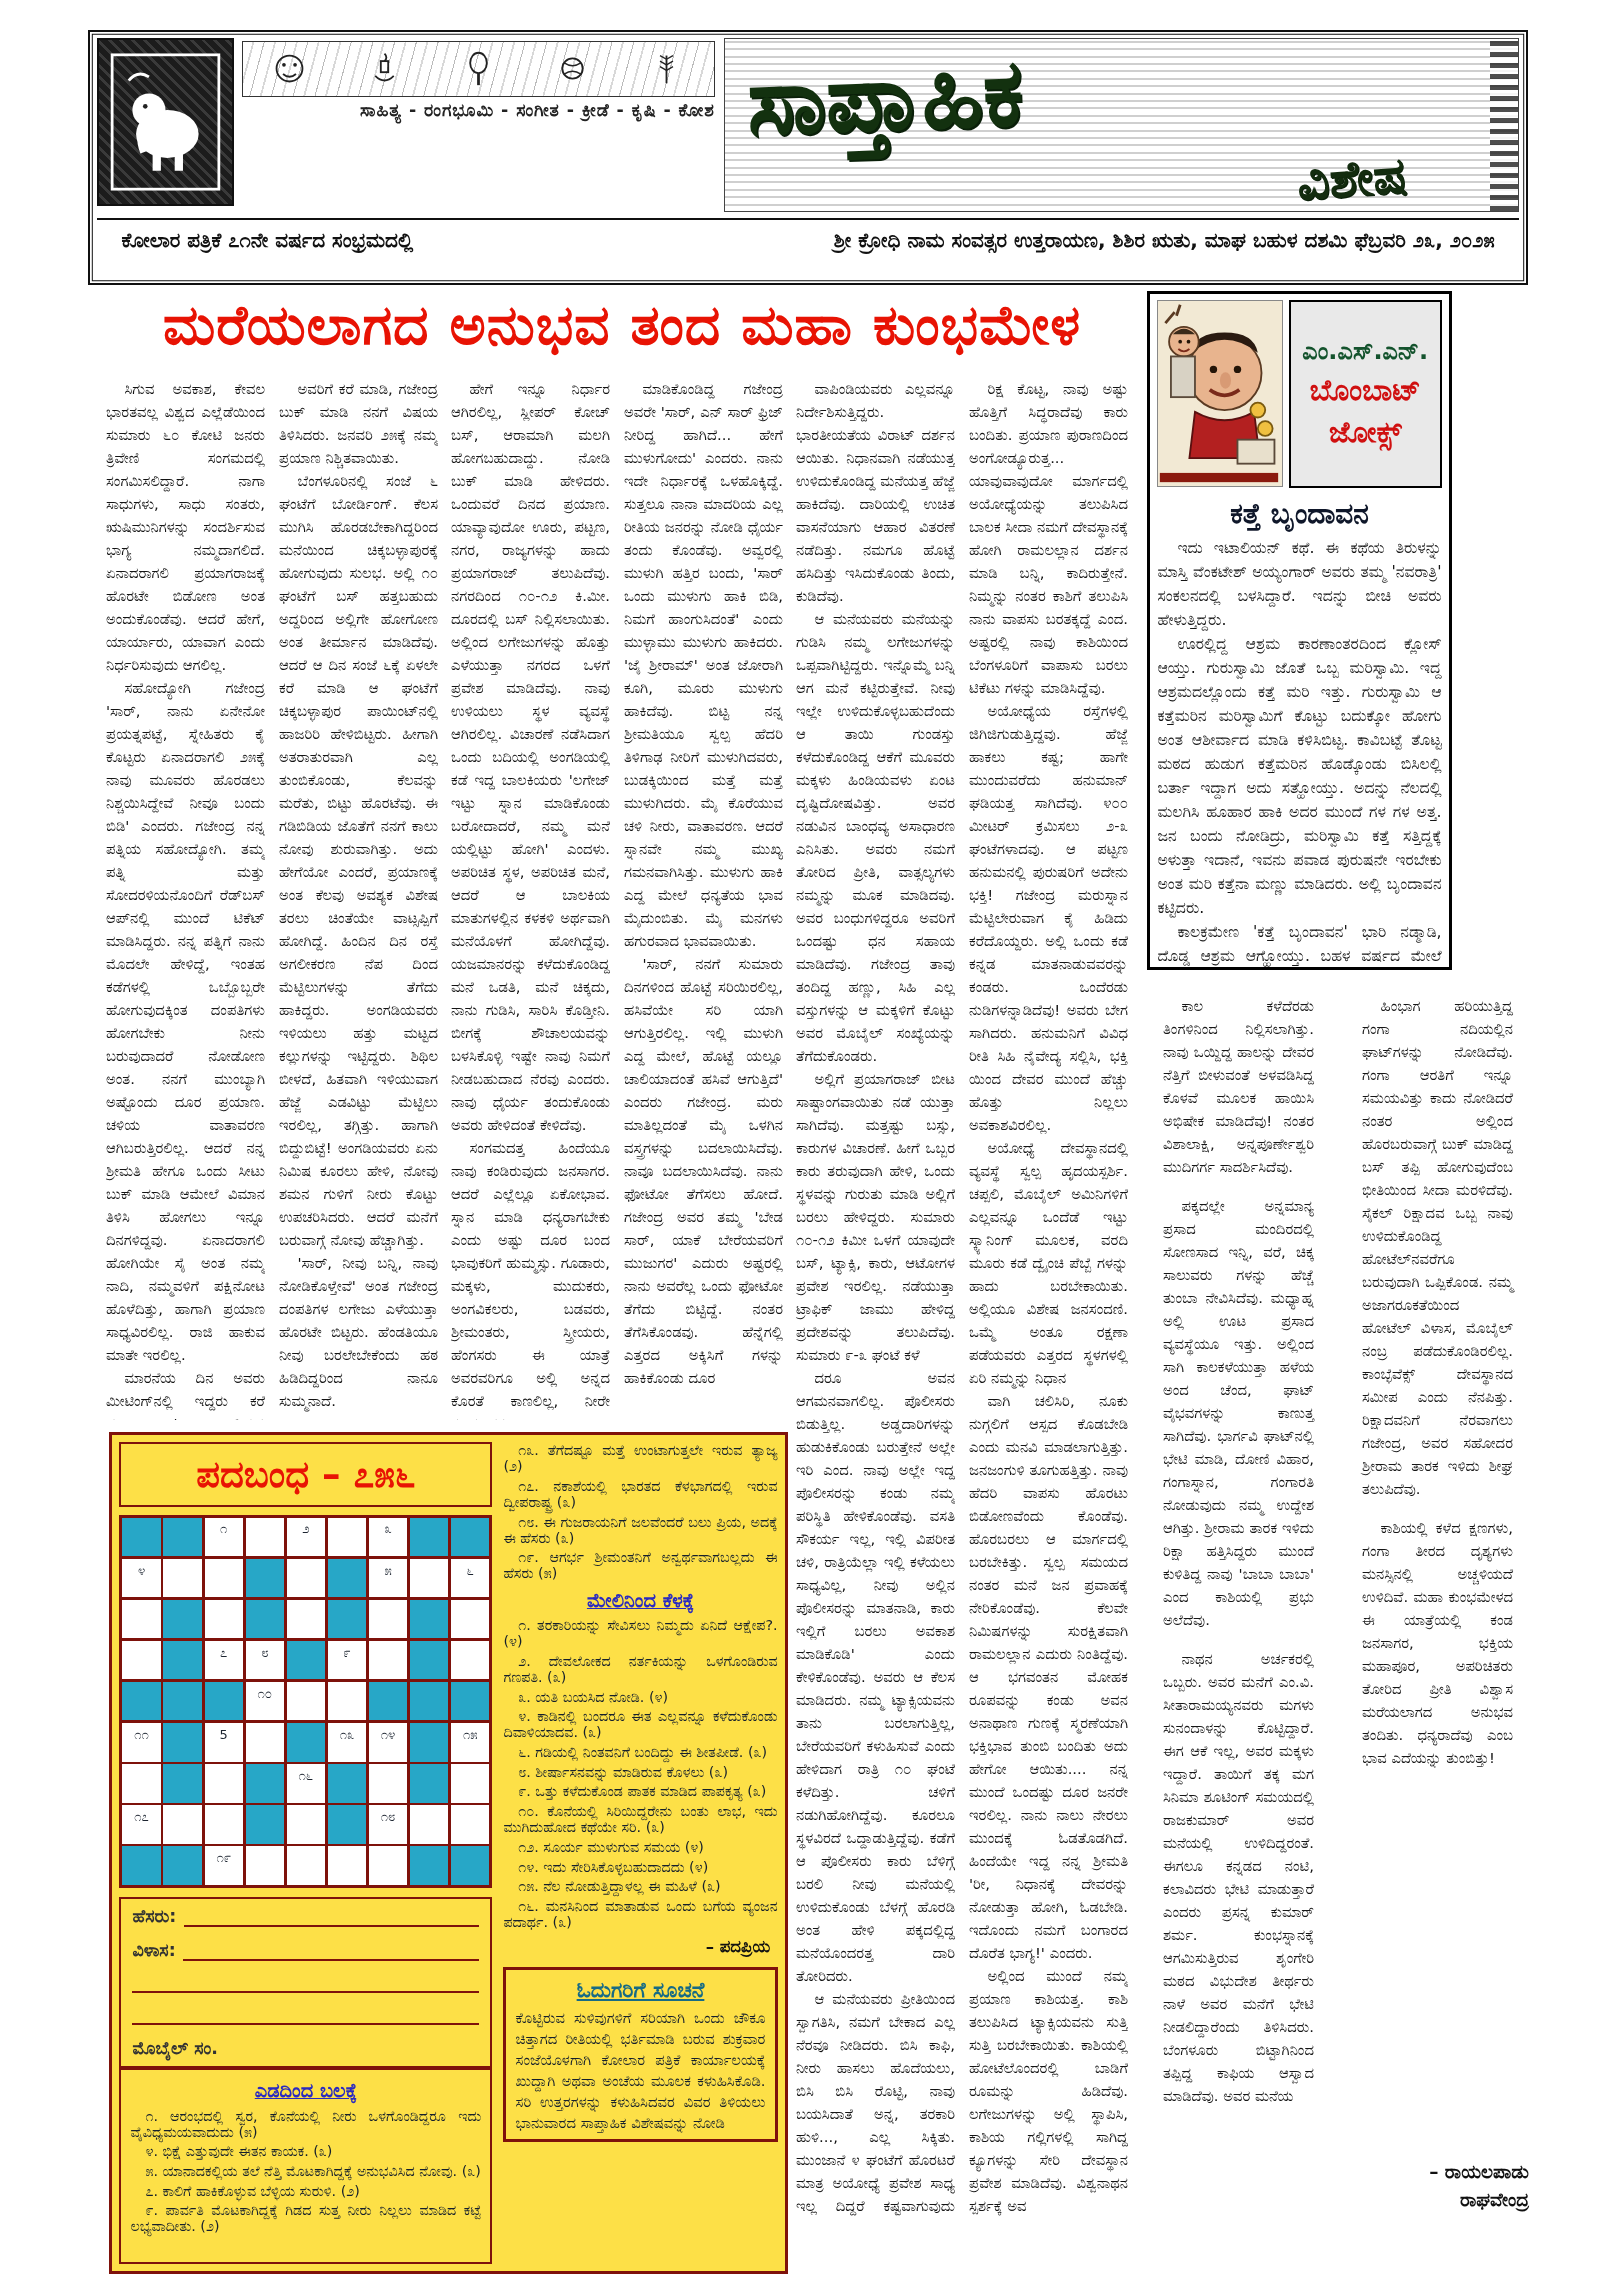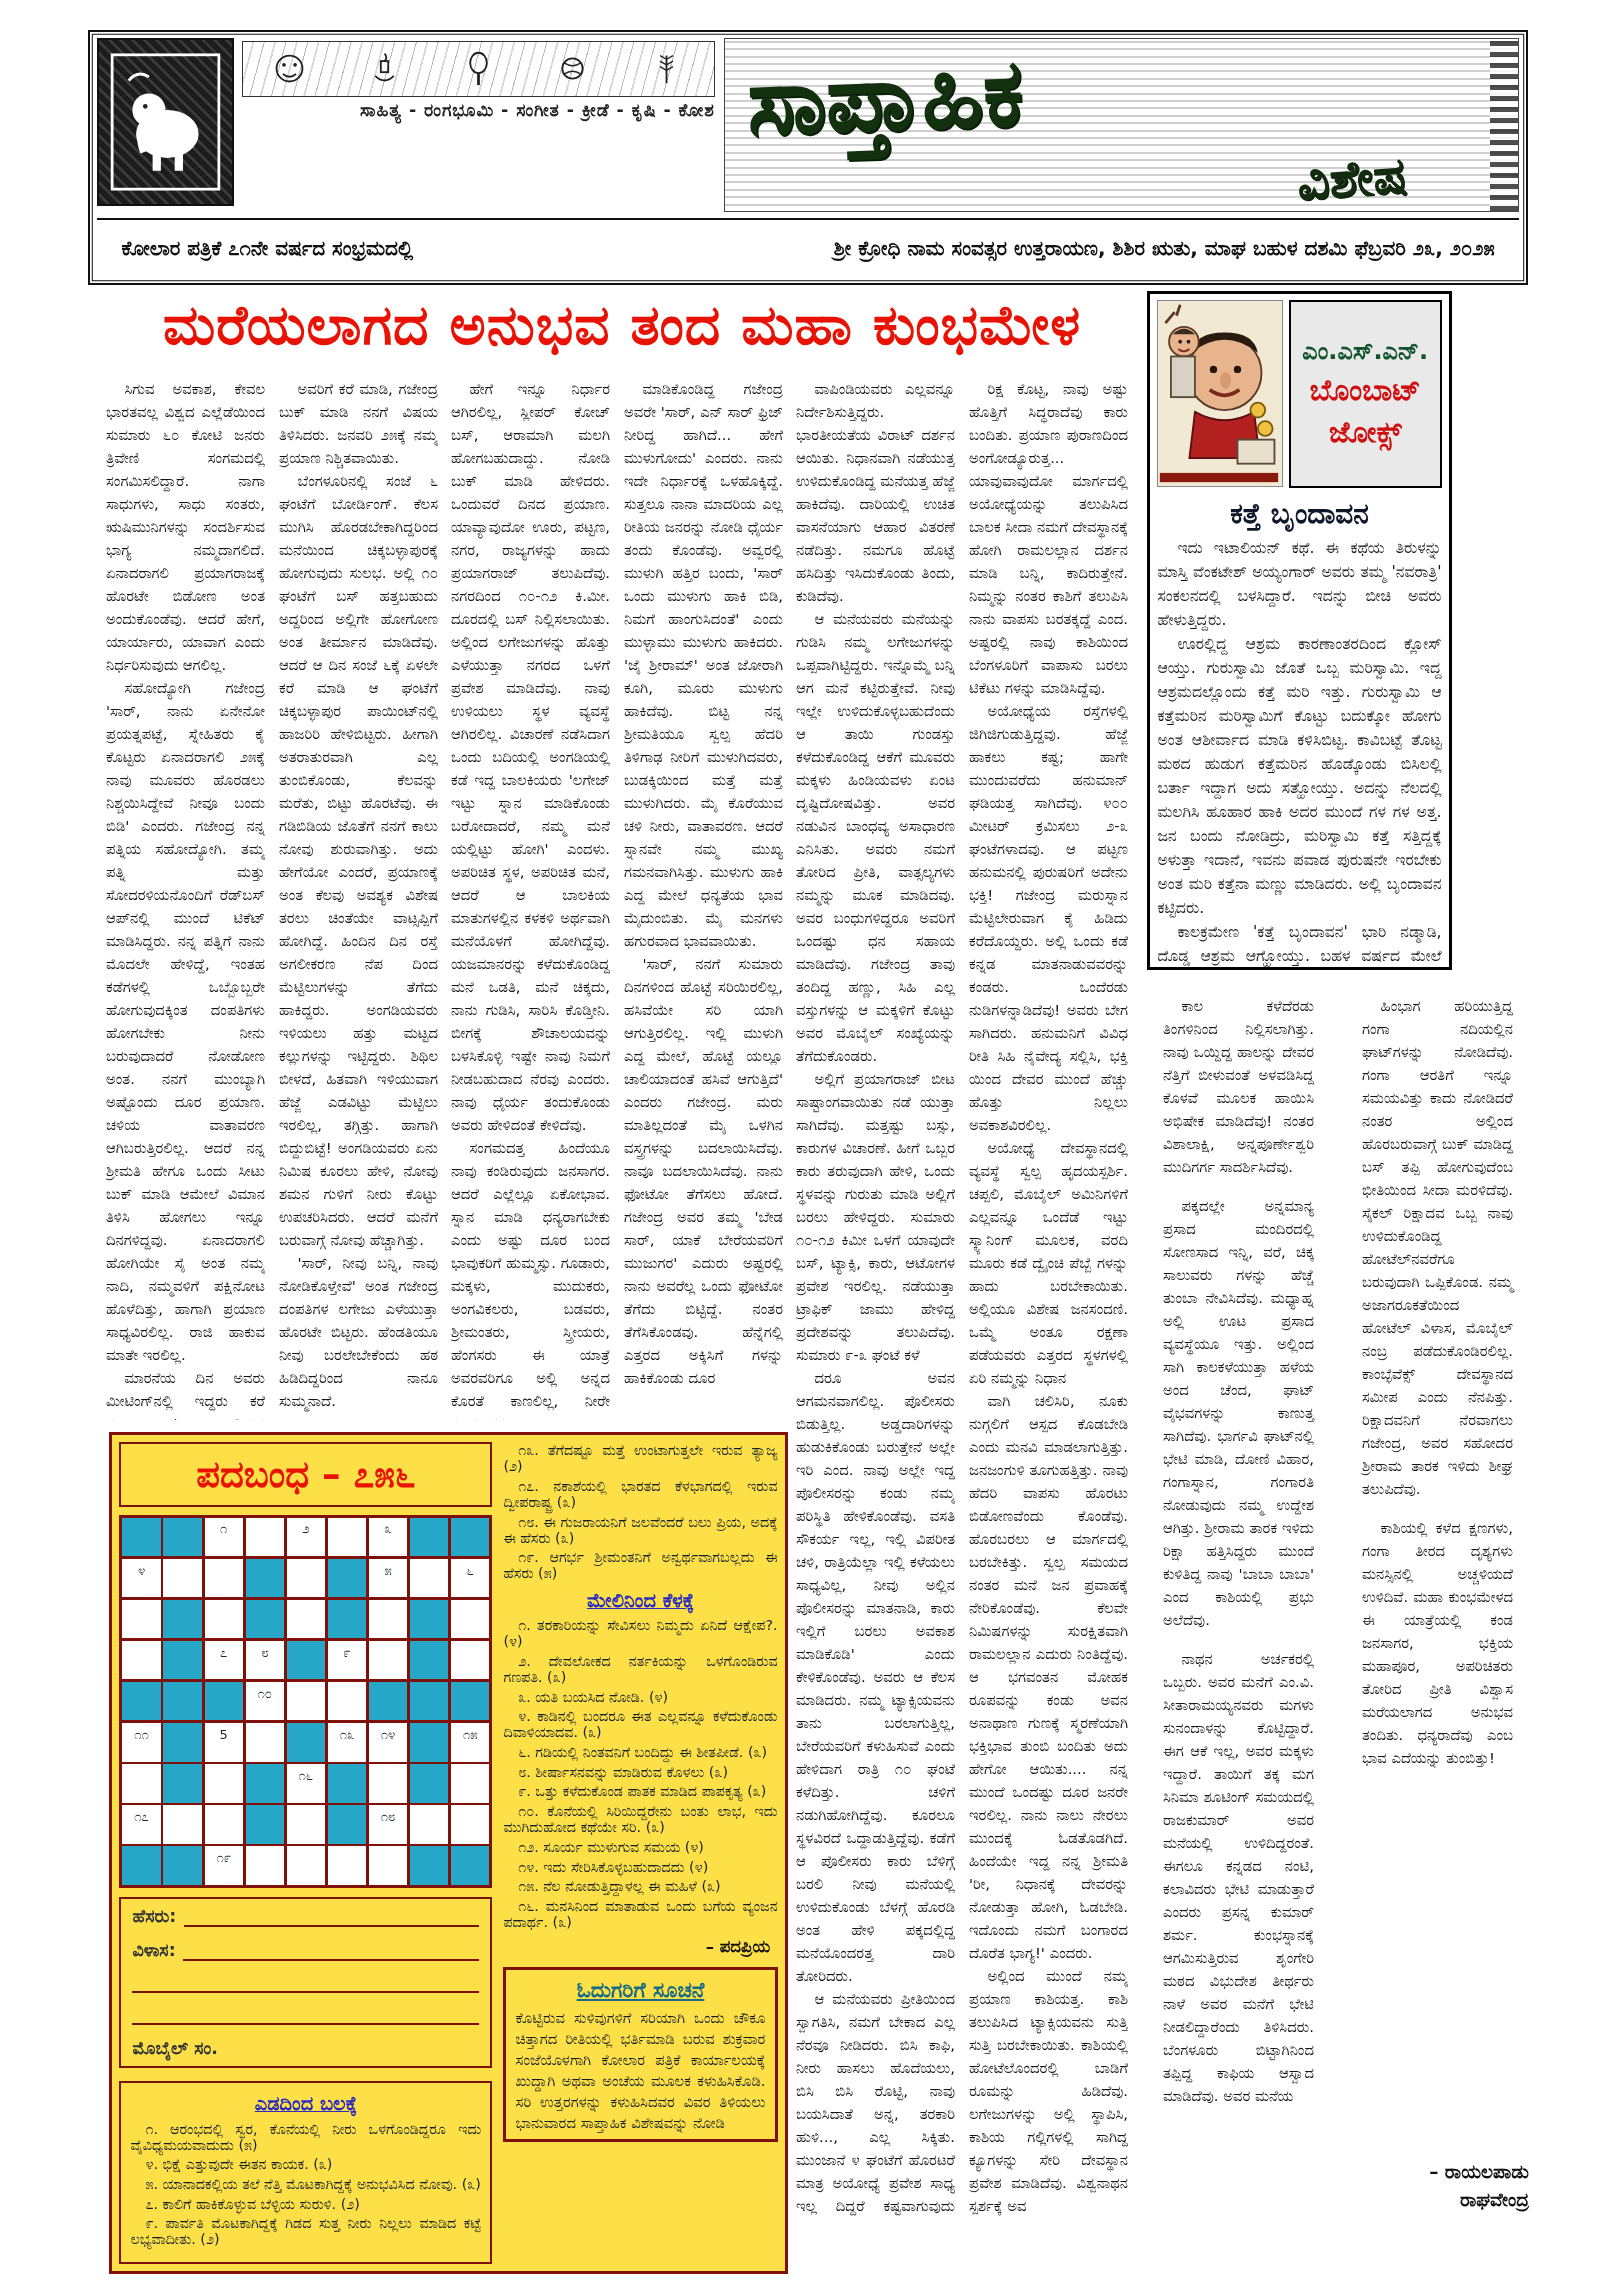--- a/index.html
+++ b/index.html
@@ -12,21 +12,21 @@
   .mh-art{width:137px;height:168px;border:2.8px solid #101010;background:repeating-linear-gradient(45deg,#1c1c1c 0 5.5px,#3a3a3a 5.5px 8.3px);display:flex;align-items:center;justify-content:center;box-sizing:border-box;margin-right:7.4px;}
   .mh-left{width:473px;display:flex;flex-direction:column;}
   .kolara-band{height:85px;border:1.8px solid #101010;display:flex;align-items:center;justify-content:center;background:#fff;}
   .kolara-title{font-size:54px;font-weight:bold;color:#0d1a0d;letter-spacing:1.8px;transform:scaleY(1.15);white-space:nowrap;}
   .doodle-strip{height:54px;margin-top:2.8px;border:0.9px solid #333;background:repeating-linear-gradient(105deg,#fff 0 9.2px,#d8d8d8 9.2px 11px,#fff 11px 20px,#bbb 20px 21px);display:flex;align-items:center;justify-content:space-around;overflow:hidden;}
   .tagline{margin-top:3.7px;font-size:17.5px;font-weight:bold;color:#222;text-align:right;letter-spacing:0.9px;}
   .mh-right{flex:1;margin-left:9.2px;position:relative;background:repeating-linear-gradient(0deg,#fff 0 5.5px,#cfcfcf 5.5px 7.4px);border:0.9px solid #444;overflow:hidden;}
   .sapthahika{position:absolute;left:22px;top:5.5px;font-size:89px;font-weight:bold;color:#13310f;transform:rotate(-2deg) scaleY(1.05);text-shadow:1.8px 1.8px 0 #0a1f09;white-space:nowrap;}
   .vishesha{position:absolute;right:111px;bottom:1.8px;font-size:50px;font-weight:bold;color:#132c0f;transform:rotate(-4deg);text-shadow:0.9px 0.9px 0 #0a1f09;}
   .mh-right-border{position:absolute;right:0;top:0;width:28px;height:100%;background:repeating-linear-gradient(0deg,#222 0 4.6px,#fff 4.6px 11px);opacity:.8;}
-  .mh-bottom{height:41px;margin-top:5.5px;border-top:2.8px solid #101010;display:flex;align-items:center;justify-content:space-between;padding:8px 24px;}
+  .mh-bottom{height:41px;margin-top:5.5px;border-top:2.8px solid #101010;display:flex;align-items:center;justify-content:space-between;padding:0 24px;}
   .mh-bottom .anniv,.mh-bottom .dateline{font-size:20px;font-weight:bold;color:#111;}
 
   
   .headline{position:absolute;left:103px;top:295px;width:1038px;text-align:center;font-size:55px;font-weight:bold;color:#e81304;letter-spacing:0.9px;line-height:1.1;}
 
   
   .col{position:absolute;top:377px;width:159px;overflow:hidden;font-size:14.8px;line-height:23px;text-align:justify;color:#141414;}
   .col p{margin:0;text-indent:18.5px;}
   .c1{left:106px;height:1043px;} .c2{left:279px;height:1043px;} .c3{left:451px;height:1043px;} .c4{left:624px;height:1043px;}
   .c5{left:796px;height:1841px;} .c6{left:969px;height:1841px;}
@@ -53,21 +53,21 @@
   .pz-left{width:373px;display:flex;flex-direction:column;flex:none;}
   .pz-title{border:2.8px solid #7e120b;height:61px;display:flex;align-items:center;justify-content:center;font-size:37px;font-weight:bold;color:#e81304;flex:none;}
   .grid{margin-top:7.4px;width:373px;height:373px;border:3.7px solid #7e120b;box-sizing:border-box;display:grid;grid-template-columns:repeat(9,1fr);grid-template-rows:repeat(9,1fr);gap:2.8px;background:#7e120b;flex:none;}
   .cell{background:#fff;position:relative;}
   .cell.teal{background:#27a7c7;}
   .cell .num{position:absolute;left:0;right:0;top:3.7px;text-align:center;font-size:13px;color:#1c2430;}
   .formbox{margin-top:9.2px;border:2.8px solid #7e120b;padding:7.4px 11px;flex:none;font-size:17.5px;color:#333;}
   .fline{display:flex;align-items:flex-end;margin-bottom:13px;}
   .fline .lbl{font-weight:bold;margin-right:7.4px;white-space:nowrap;}
   .fline .rule{flex:1;border-bottom:2.8px solid #7e120b;height:16.6px;}
-  .acrossbox{margin-top:13px;border:2.8px solid #7e120b;padding:5.5px 9.2px;flex:1;overflow:hidden;}
+  .acrossbox{margin-top:0;border:2.8px solid #7e120b;padding:5.5px 9.2px;flex:1;overflow:hidden;}
   .clue-h{font-size:19.4px;font-weight:bold;color:#2a2ac0;text-decoration:underline;text-align:center;margin:3.7px 0 5.5px 0;}
   .clues{font-size:14.3px;line-height:16px;text-align:justify;color:#16202c;}
   .clues .clue{margin:0 0 3.7px 0;text-indent:14.8px;}
   .pz-right{flex:1;display:flex;flex-direction:column;overflow:hidden;}
   .setter{text-align:right;font-weight:bold;font-size:16.6px;margin:3.7px 7.4px 7.4px 0;color:#111;}
   .notice{border:3.7px solid #7e120b;padding:5.5px 9.2px;margin-top:3.7px;}
   .notice-h{font-size:21px;font-weight:bold;color:#176b85;text-decoration:underline;text-align:center;margin:1.8px 0 5.5px 0;}
   .notice-b{font-size:14.8px;line-height:21px;text-align:justify;color:#16202c;}
 
   svg{display:block;}

